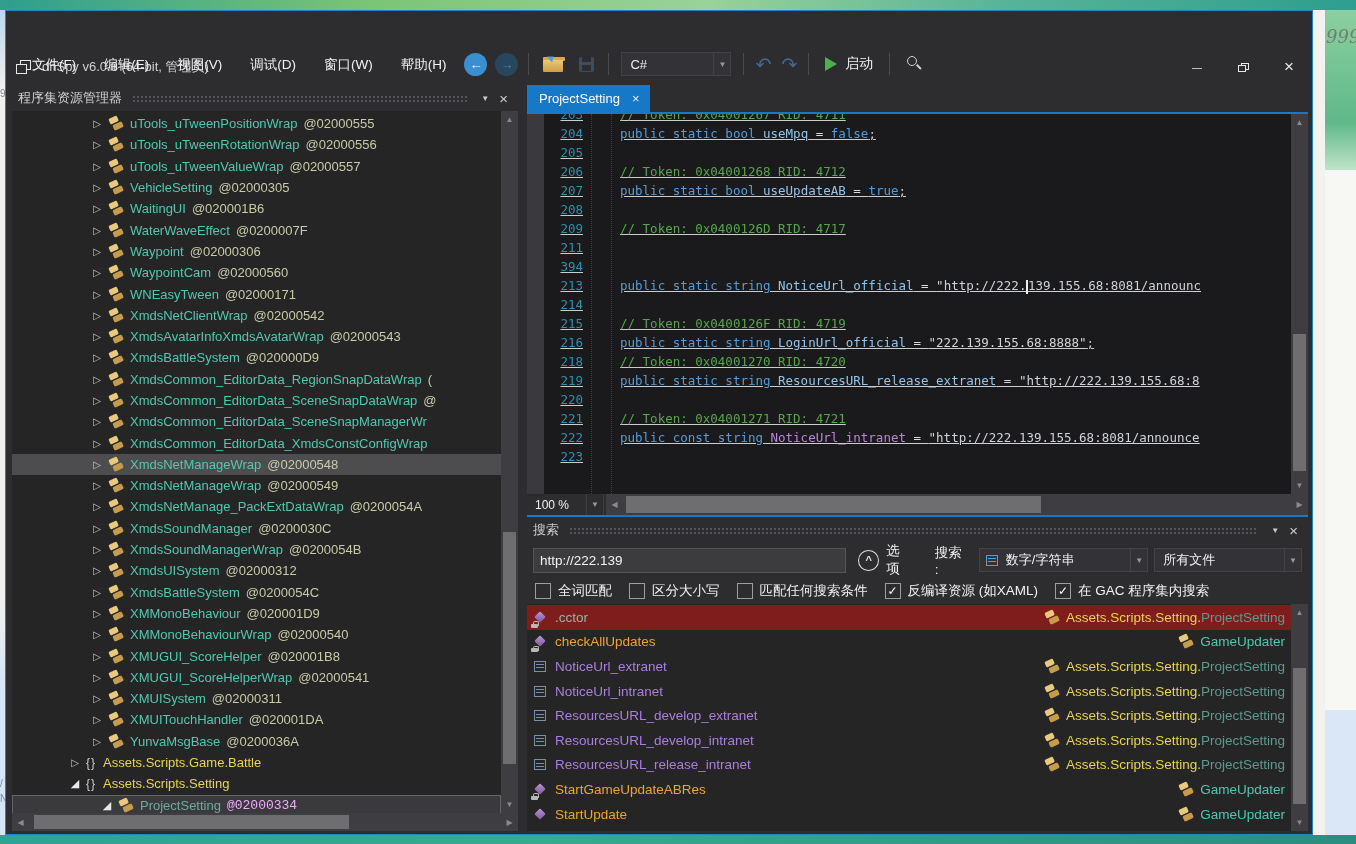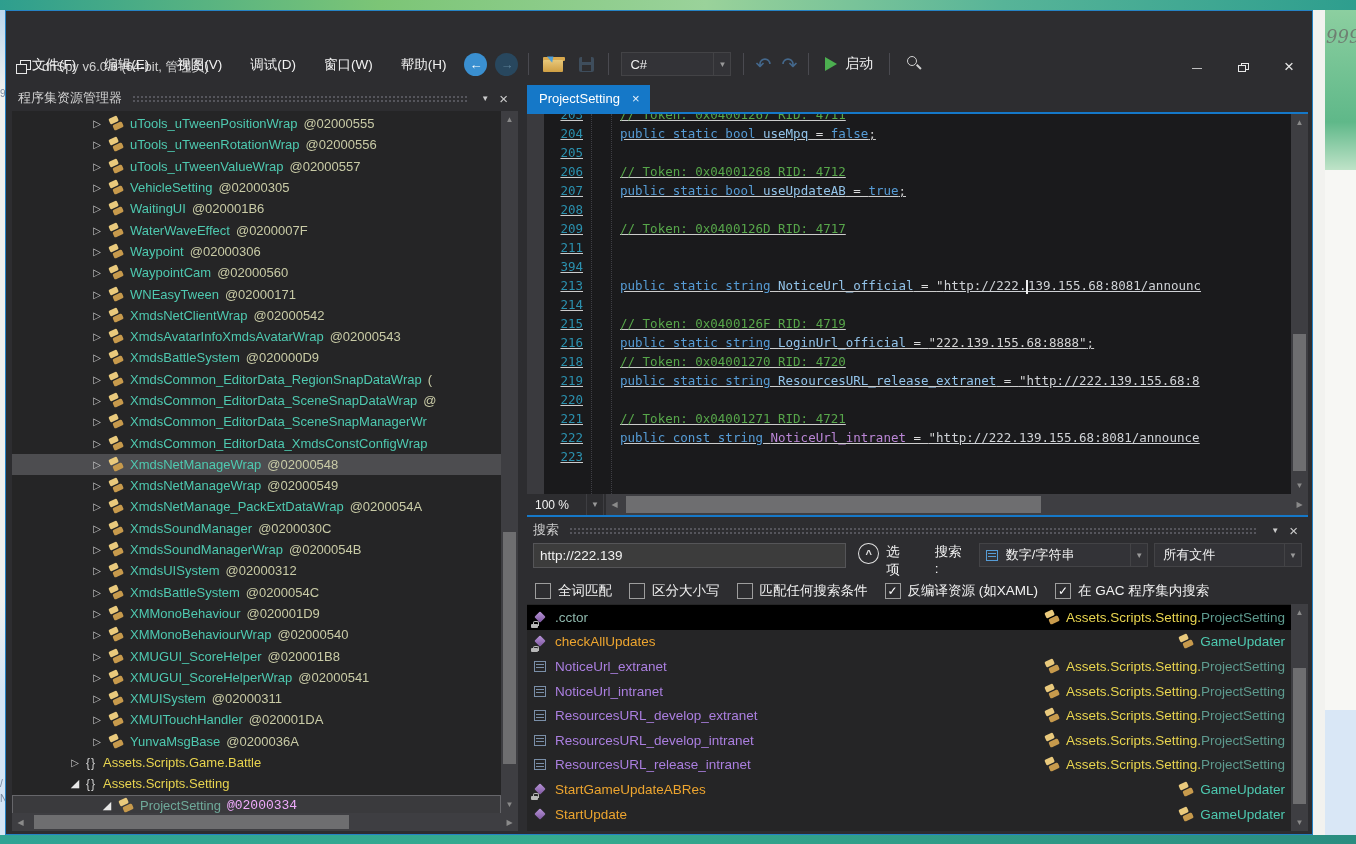--- a/index.html
+++ b/index.html
@@ -122,39 +122,39 @@
   .tk-p { color:#c8c8c8; } .tk-w { color:#dcdcdc; }
   .caret { display:inline-block; width:1.5px; height:14px; background:#eeeeee; vertical-align:middle; }
   .codebottom { height:21px; display:flex; align-items:stretch; background:#2d2d30; }
   .zoombox { width:60px; background:#2d2d30; color:#f1f1f1; font-size:12px; display:flex; align-items:center; padding-left:8px; border-right:1px solid #3e3e42; }
   .zoomdd { width:17px; display:flex; align-items:center; justify-content:center; color:#999; font-size:8px; border-right:1px solid #3e3e42; }
   .codebottom .sb-h { flex:1; height:auto; margin-left:2px; }
   .blueline { height:2px; background:#1578c8; }
 
   
   .searchpanel { height:314px; display:flex; flex-direction:column; background:#2d2d30; }
-  .srow1 { height:34px; display:flex; align-items:flex-start; padding:0 6px; }
+  .srow1 { height:34px; display:flex; align-items:center; padding:0 6px; }
   .srch-input { width:318px; height:25px; background:#3c3c3c; border:1px solid #555558; color:#f1f1f1;
     font-size:13.5px; padding:0 6px; font-family:"Liberation Sans",sans-serif; }
   .opt-circle { width:21px; height:21px; border:1.5px solid #e0e0e0; border-radius:50%; display:flex; align-items:center;
     justify-content:center; color:#e0e0e0; font-size:11px; font-weight:bold; margin-left:12px; }
   .slabel { color:#f1f1f1; font-size:13.5px; margin-left:7px; }
   .type-combo { width:172px; margin-left:10px; }
   .file-combo { width:150px; margin-left:6px; }
   .ic-field { width:12px; height:11px; border:1px solid #7a8fa8; flex:none; position:relative; }
   .ic-field::before { content:""; position:absolute; left:1px; right:1px; top:2.5px; height:1px; background:#7a8fa8; box-shadow:0 3px 0 #7a8fa8; }
   .ic-field.blue { border-color:#569cd6; } .ic-field.blue::before { background:#569cd6; box-shadow:0 3px 0 #569cd6; }
   .combo .ic-field { margin-left:6px; }
   .srow2 { height:27px; display:flex; align-items:center; padding:0 8px; gap:17px; }
   .chk { display:flex; align-items:center; gap:7px; color:#f1f1f1; font-size:13.5px; }
   .chk .box { width:16px; height:16px; border:1px solid #9d9d9d; background:#2d2d30; display:flex; align-items:center; justify-content:center; color:#ffffff; font-size:12px; }
   .results { flex:1; background:#252526; position:relative; overflow:hidden; }
   .res-rows { position:absolute; left:0; top:1px; right:17px; }
   .rrow { height:24.6px; display:flex; align-items:center; padding:0 6px 0 6px; font-size:13.5px; white-space:nowrap; }
-  .rrow.sel { background:#000000; }
+  .rrow.sel { background:#7f1d1d; }
   .rname { margin-left:8px; }
   .rc-orange { color:#eda52f; } .rc-purple { color:#ab7fe0; } .rc-selteal { color:#8fb8ad; }
   .rspacer { flex:1; }
   .rloc { display:flex; align-items:center; }
   .rns { color:#e8d44f; } .rtype-dim { color:#5d9a8e; } .rtype-bright { color:#4ec9b0; }
   .ic-method { width:12px; height:12px; flex:none; position:relative; }
   .ic-method::before { content:""; position:absolute; left:1.5px; top:1.5px; width:8px; height:8px;
     background:linear-gradient(135deg,#b895d8,#7e57a0); transform:rotate(45deg); border-radius:1px; }
   .iconwrap { position:relative; width:14px; height:14px; flex:none; display:flex; align-items:center; justify-content:center; }
   .lock { position:absolute; left:-2px; bottom:-3px; width:7px; height:6px; }

